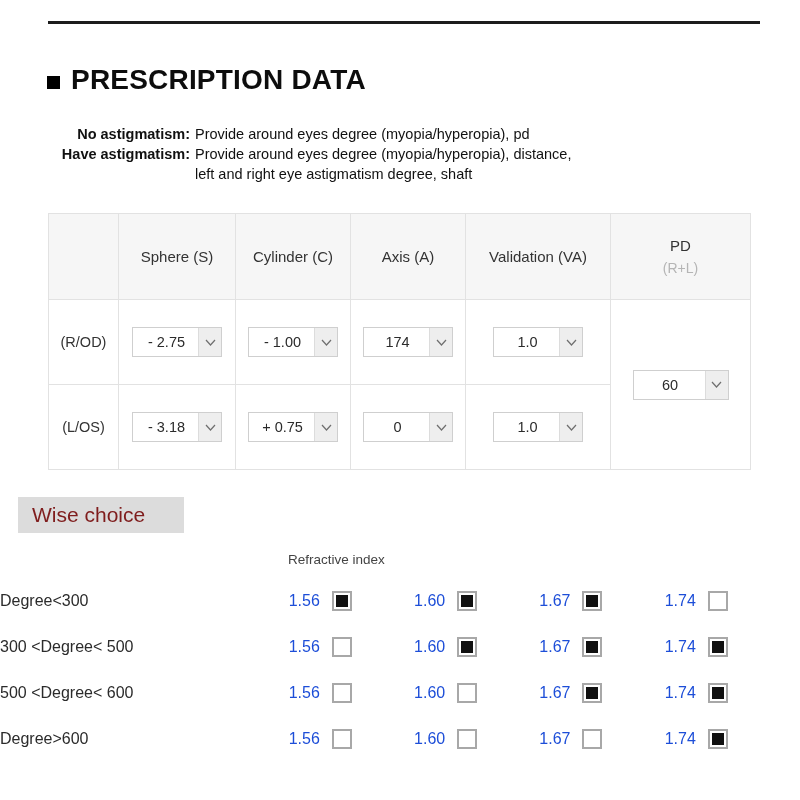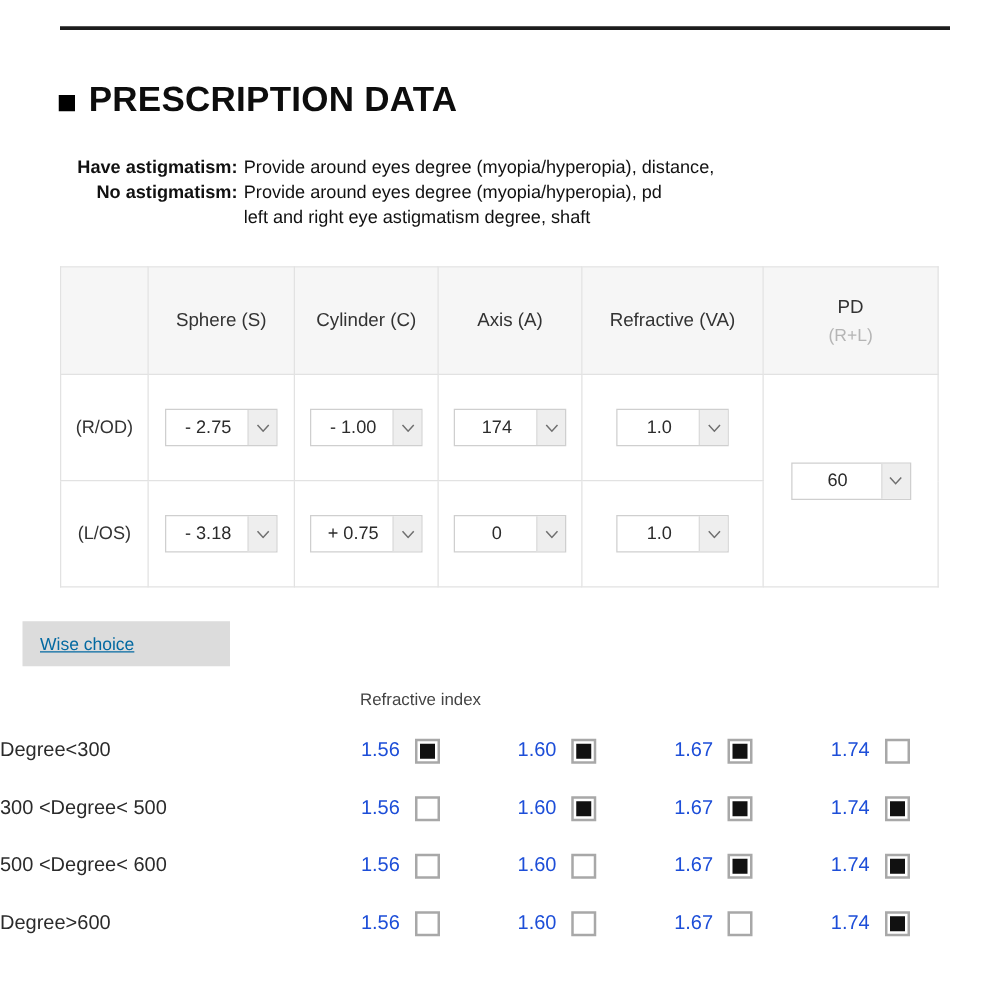--- a/index.html
+++ b/index.html
@@ -159,23 +159,22 @@
     position: absolute;
     left: 18px;
     top: 497px;
     width: 166px;
     height: 36px;
     background: #dcdcdc;
     display: flex;
     align-items: center;
     padding-left: 14px;
     box-sizing: border-box;
-    font-size: 14px;
-    color: #0369a1;
-    text-decoration: underline;
+    font-size: 21px;
+    color: #7f1d1d;
   }
 
   .refractive-label {
     position: absolute;
     left: 288px;
     top: 552px;
     font-size: 13.5px;
     color: #444444;
   }
 
@@ -230,46 +229,46 @@
 
 <div class="top-rule"></div>
 
 <div class="section-title">
   <span class="bullet-square"></span>
   <span class="section-title-text">PRESCRIPTION DATA</span>
 </div>
 
 <div class="desc-block">
   <div class="desc-row">
+    <div class="desc-label">No astigmatism:</div>
+    <div class="desc-value">Provide around eyes degree (myopia/hyperopia), pd</div>
+  </div>
+  <div class="desc-row">
     <div class="desc-label">Have astigmatism:</div>
     <div class="desc-value">Provide around eyes degree (myopia/hyperopia), distance,</div>
-  </div>
-  <div class="desc-row">
-    <div class="desc-label">No astigmatism:</div>
-    <div class="desc-value">Provide around eyes degree (myopia/hyperopia), pd</div>
   </div>
   <div class="desc-cont">left and right eye astigmatism degree, shaft</div>
 </div>
 
 <table class="rx-table">
   <colgroup>
     <col style="width:70px">
     <col style="width:117px">
     <col style="width:115px">
     <col style="width:115px">
     <col style="width:145px">
     <col style="width:140px">
   </colgroup>
   <thead>
     <tr>
       <th class="corner"></th>
       <th>Sphere (S)</th>
       <th>Cylinder (C)</th>
       <th>Axis (A)</th>
-      <th>Refractive (VA)</th>
+      <th>Validation (VA)</th>
       <th>
         <span class="pd-head-main">PD</span>
         <span class="pd-head-sub">(R+L)</span>
       </th>
     </tr>
   </thead>
   <tbody>
     <tr>
       <td class="row-label">(R/OD)</td>
       <td>

